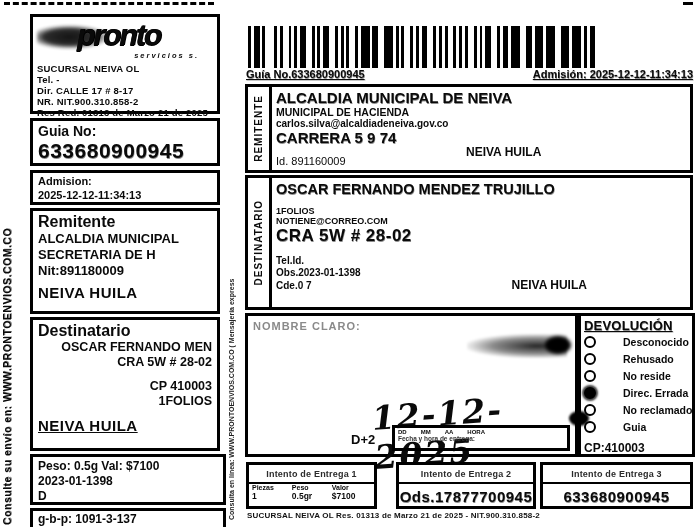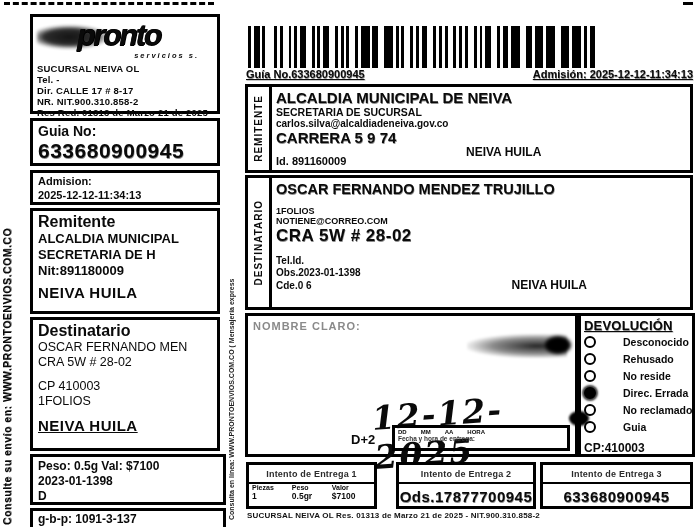--- a/index.html
+++ b/index.html
@@ -29,21 +29,21 @@
   .guia-box{left:30px;top:118px;width:190px;height:48px;padding:2px 5px;}
   .guia-label{font-size:14px;font-weight:700;}
   .guia-value{font-size:21px;font-weight:800;letter-spacing:.5px;}
   .adm-box{left:30px;top:170px;width:190px;height:35px;padding:1px 5px;}
   .adm-box div{font-size:11px;font-weight:800;line-height:14px;}
   .rem-box{left:30px;top:208px;width:190px;height:106px;padding:2px 5px;}
   .sec-title{font-size:16px;font-weight:800;}
   .rem-box .line{font-size:13px;font-weight:800;line-height:16px;white-space:nowrap;}
   .rem-box .city{font-size:15px;font-weight:800;margin-top:5px;letter-spacing:.5px;}
   .dest-box{left:30px;top:317px;width:190px;height:134px;padding:2px 5px;overflow:visible;}
-  .dest-box .line{font-size:12.5px;font-weight:400;line-height:15px;white-space:nowrap;}
+  .dest-box .line{font-size:12.5px;font-weight:700;line-height:15px;white-space:nowrap;text-align:right;}
   .dest-box .gap{height:9px;}
   .dest-box .city{font-size:15px;font-weight:800;text-decoration:underline;margin-top:8px;letter-spacing:.5px;}
   .peso-box{left:30px;top:454px;width:196px;height:51px;padding:2px 5px;}
   .peso-box div{font-size:12px;font-weight:800;line-height:15px;}
   .gbp-box{left:30px;top:508px;width:196px;height:24px;padding:1px 5px;}
   .gbp-box div{font-size:12px;font-weight:800;}
   
   .barcode{position:absolute;left:248px;top:26px;width:392px;height:42px;display:flex;align-items:stretch;overflow:hidden;}
   .barcode span{display:block;background:#000;flex:none;}
   .barcode i{display:block;flex:none;}
@@ -53,21 +53,21 @@
   .rrem-box{left:245px;top:84px;width:448px;height:89px;padding:0;}
   .side-cell{position:absolute;left:0;top:0;bottom:0;width:21px;border-right:3px solid #000;
     display:flex;align-items:center;justify-content:center;}
   .side-cell .vlab{writing-mode:vertical-rl;transform:rotate(180deg);font-size:10px;font-weight:800;letter-spacing:1px;}
   .rrem-content{position:absolute;left:28px;top:2px;right:2px;bottom:0;}
   .rrem-content .nm{font-size:15px;font-weight:800;line-height:17px;white-space:nowrap;}
   .rrem-content .dp{font-size:10.5px;font-weight:700;line-height:12px;}
   .rrem-content .em{font-size:10px;font-weight:600;line-height:11px;}
   .rrem-content .ad{font-size:15px;font-weight:800;line-height:17px;}
   .rrem-content .ct{position:absolute;left:190px;top:56px;font-size:12px;font-weight:700;}
-  .rrem-content .id{position:absolute;left:0;bottom:3px;font-size:11px;font-weight:700;}
+  .rrem-content .id{position:absolute;left:0;bottom:3px;font-size:11px;font-weight:400;}
   .rdest-box{left:245px;top:175px;width:448px;height:135px;}
   .rdest-content{position:absolute;left:28px;top:3px;right:2px;bottom:0;}
   .rdest-content .nm{font-size:14.5px;font-weight:800;white-space:nowrap;}
   .rdest-content .sm{font-size:9px;font-weight:800;line-height:10px;}
   .rdest-content .ad{font-size:17px;font-weight:900;line-height:19px;letter-spacing:.5px;}
   .rdest-content .tl{font-size:10px;font-weight:700;line-height:12px;}
   .rdest-content .cde-row{display:flex;font-size:10px;font-weight:700;line-height:13px;}
   .rdest-content .cde-row .ct{margin-left:200px;font-size:12px;font-weight:800;}
   
   .firma-box{left:245px;top:313px;width:333px;height:144px;padding:2px 5px;}
@@ -262,21 +262,21 @@
     <span class="ink">Guía No.633680900945</span>
     <span class="ink">Admisión: 2025-12-12-11:34:13</span>
   </div>
 
   <div class="box rrem-box">
     <div class="side-cell">
       <span class="vlab">REMITENTE</span>
     </div>
     <div class="rrem-content">
       <div class="nm ink">ALCALDIA MUNICIPAL DE NEIVA</div>
-      <div class="dp">SECRETARIA DE SUCURSAL</div>
+      <div class="dp">MUNICIPAL DE HACIENDA</div>
       <div class="em">carlos.silva@alcaldiadeneiva.gov.co</div>
       <div class="ad ink">CARRERA 5 9 74</div>
       <div class="ct">NEIVA HUILA</div>
       <div class="id">Id. 891160009</div>
     </div>
   </div>
 
   <div class="box rdest-box">
     <div class="side-cell">
       <span class="vlab">DESTINATARIO</span>
@@ -284,21 +284,21 @@
     <div class="rdest-content">
       <div class="nm ink">OSCAR FERNANDO MENDEZ TRUJILLO</div>
       <div style="height:9px"></div>
       <div class="sm">1FOLIOS</div>
       <div class="sm">NOTIENE@CORREO.COM</div>
       <div class="ad ink">CRA 5W # 28-02</div>
       <div style="height:10px"></div>
       <div class="tl">Tel.Id.</div>
       <div class="tl">Obs.2023-01-1398</div>
       <div class="cde-row">
-        <span>Cde.0 6</span>
+        <span>Cde.0 7</span>
         <span class="ct">NEIVA HUILA</span>
       </div>
     </div>
   </div>
 
   <div class="box firma-box">
     <div class="firma-sub">NOMBRE CLARO:</div>
     <div class="smudge"></div>
     <div class="handwriting">12-12-2025</div>
     <div class="sla">D+2</div>

